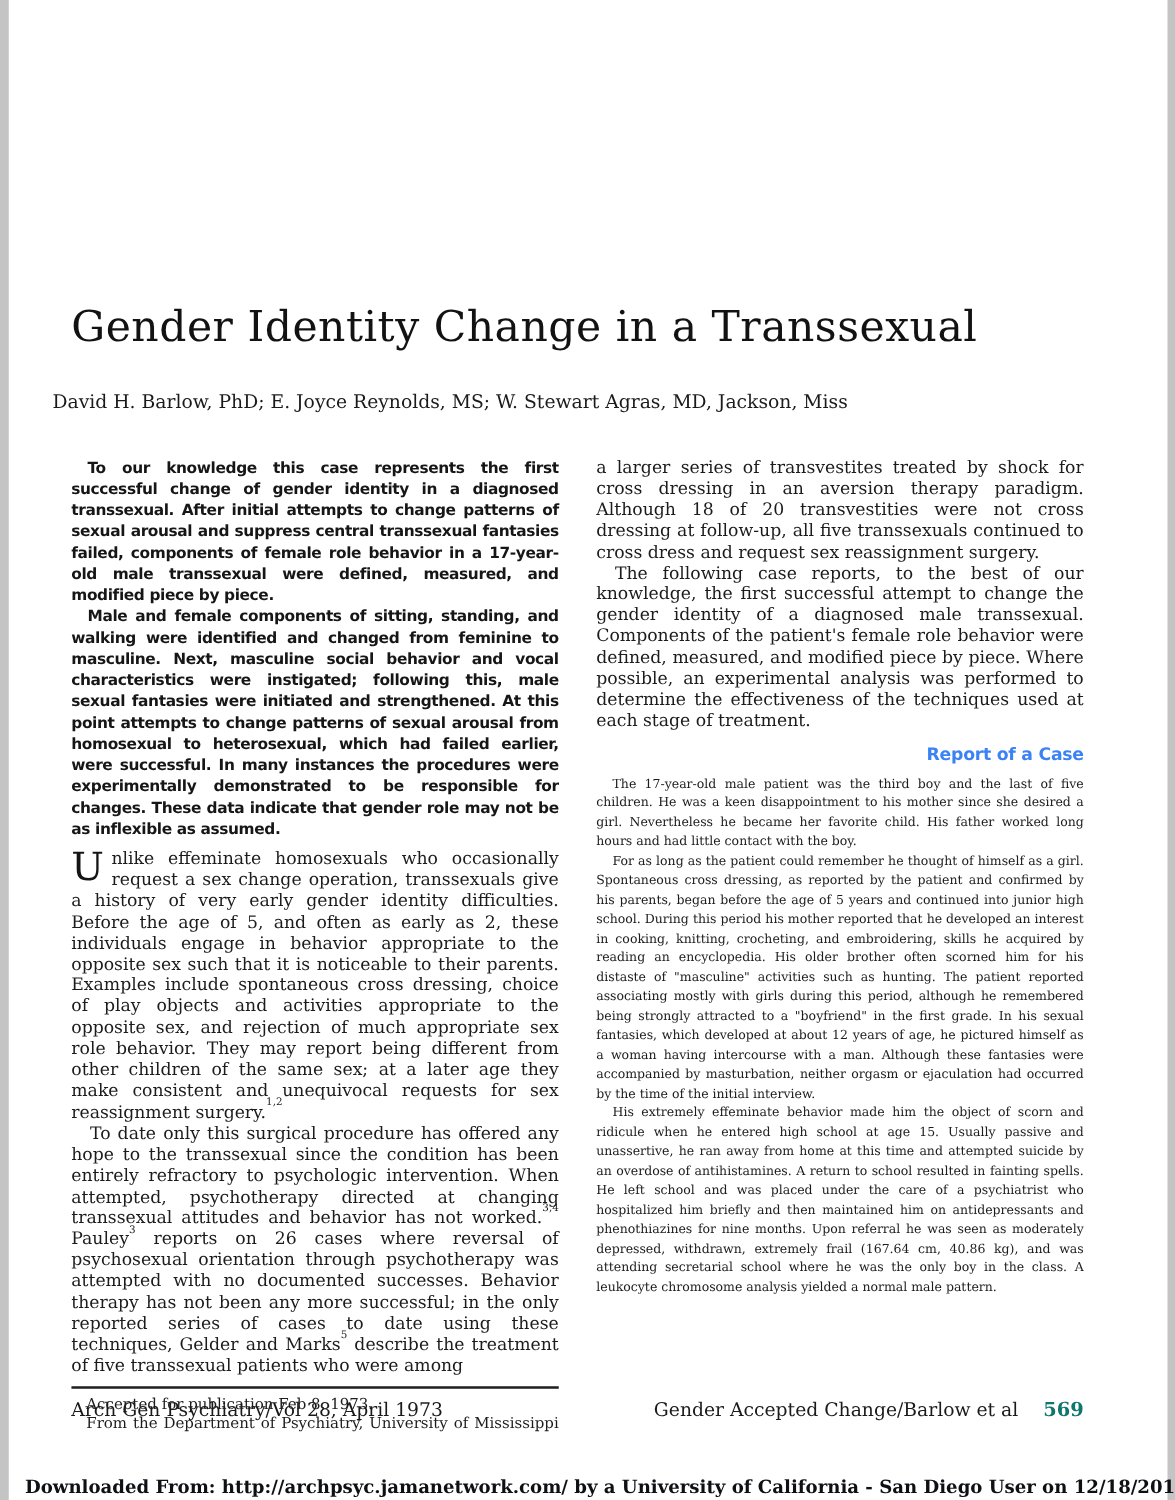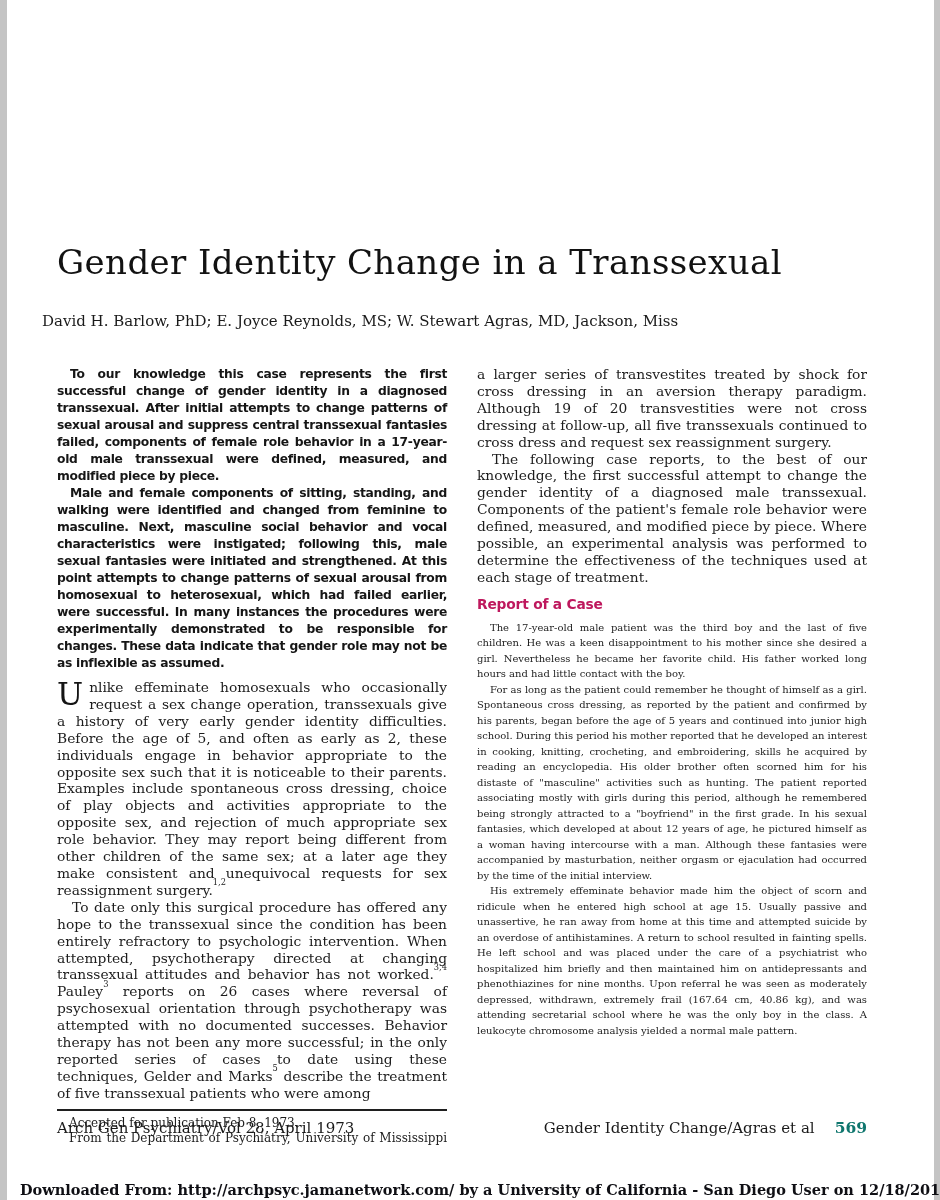--- a/index.html
+++ b/index.html
@@ -44,22 +44,22 @@
 
   .footnote-rule { border:none; border-top:2px solid #1f1f1f; margin:7px 0 5px 0; }
   .footnotes { font-size:12px; line-height:15.6px; }
   .footnotes p { text-indent:12px; }
 
   .body-cont { font-size:13.8px; line-height:16.9px; }
   .body-cont p.para-indent { text-indent:15px; }
 
   .section-heading {
     font-family:"DejaVu Sans", sans-serif; font-weight:bold;
-    font-size:13.8px; text-align:left; letter-spacing:-0.2px;
-    margin:10px 0 8px 0; color:#be185d;
+    font-size:13.8px; text-align:right; letter-spacing:-0.2px;
+    margin:10px 0 8px 0; color:#3b82f6;
   }
   .case-text { font-size:10px; line-height:15.5px; }
   .case-text p { text-indent:13px; }
 
   sup { font-size:0.6em; line-height:0; position:relative; top:-0.5em; }
 
   .footer {
     position:absolute; left:57px; top:1118px; width:810px;
     display:flex; justify-content:space-between; align-items:baseline;
     font-size:15px; color:#1a1a1a;
@@ -94,34 +94,34 @@
         </div>
       <hr class="footnote-rule">
       <div class="footnotes">
           <p class="para-indent"><span>Accepted for publication Feb 8, 1973.</span></p>
           <p class="para-indent"><span>From the Department of Psychiatry, University of Mississippi Medical Center, Jackson.</span></p>
         </div>
     </div>
 
     <div class="col">
       <div class="body-cont">
-          <p class="para-flush"><span>a larger series of transvestites treated by shock for cross dressing in an aversion therapy paradigm. Although 19 of 20 transvestities were not cross dressing at follow-up, all five transsexuals continued to cross dress and request sex reassignment surgery.</span></p>
+          <p class="para-flush"><span>a larger series of transvestites treated by shock for cross dressing in an aversion therapy paradigm. Although 18 of 20 transvestities were not cross dressing at follow-up, all five transsexuals continued to cross dress and request sex reassignment surgery.</span></p>
           <p class="para-indent"><span>The following case reports, to the best of our knowledge, the first successful attempt to change the gender identity of a diagnosed male transsexual. Components of the patient's female role behavior were defined, measured, and modified piece by piece. Where possible, an experimental analysis was performed to determine the effectiveness of the techniques used at each stage of treatment.</span></p>
         </div>
       <div class="section-heading">Report of a Case</div>
       <div class="case-text">
           <p class="para-indent"><span>The 17-year-old male patient was the third boy and the last of five children. He was a keen disappointment to his mother since she desired a girl. Nevertheless he became her favorite child. His father worked long hours and had little contact with the boy.</span></p>
           <p class="para-indent"><span>For as long as the patient could remember he thought of himself as a girl. Spontaneous cross dressing, as reported by the patient and confirmed by his parents, began before the age of 5 years and continued into junior high school. During this period his mother reported that he developed an interest in cooking, knitting, crocheting, and embroidering, skills he acquired by reading an encyclopedia. His older brother often scorned him for his distaste of "masculine" activities such as hunting. The patient reported associating mostly with girls during this period, although he remembered being strongly attracted to a "boyfriend" in the first grade. In his sexual fantasies, which developed at about 12 years of age, he pictured himself as a woman having intercourse with a man. Although these fantasies were accompanied by masturbation, neither orgasm or ejaculation had occurred by the time of the initial interview.</span></p>
           <p class="para-indent"><span>His extremely effeminate behavior made him the object of scorn and ridicule when he entered high school at age 15. Usually passive and unassertive, he ran away from home at this time and attempted suicide by an overdose of antihistamines. A return to school resulted in fainting spells. He left school and was placed under the care of a psychiatrist who hospitalized him briefly and then maintained him on antidepressants and phenothiazines for nine months. Upon referral he was seen as moderately depressed, withdrawn, extremely frail (167.64 cm, 40.86 kg), and was attending secretarial school where he was the only boy in the class. A leukocyte chromosome analysis yielded a normal male pattern.</span></p>
         </div>
     </div>
   </div>
 
   <div class="footer">
     <span class="journal">Arch Gen Psychiatry/Vol 28, April 1973</span>
     <span class="footer-right">
-      <span>Gender Identity Change/Agras et al</span>
+      <span>Gender Accepted Change/Barlow et al</span>
       <span class="page-number">569</span>
     </span>
   </div>
 
   <div class="download-notice">Downloaded From: http://archpsyc.jamanetwork.com/ by a University of California - San Diego User  on 12/18/2015</div>
 </div>
 
 </body></html>

